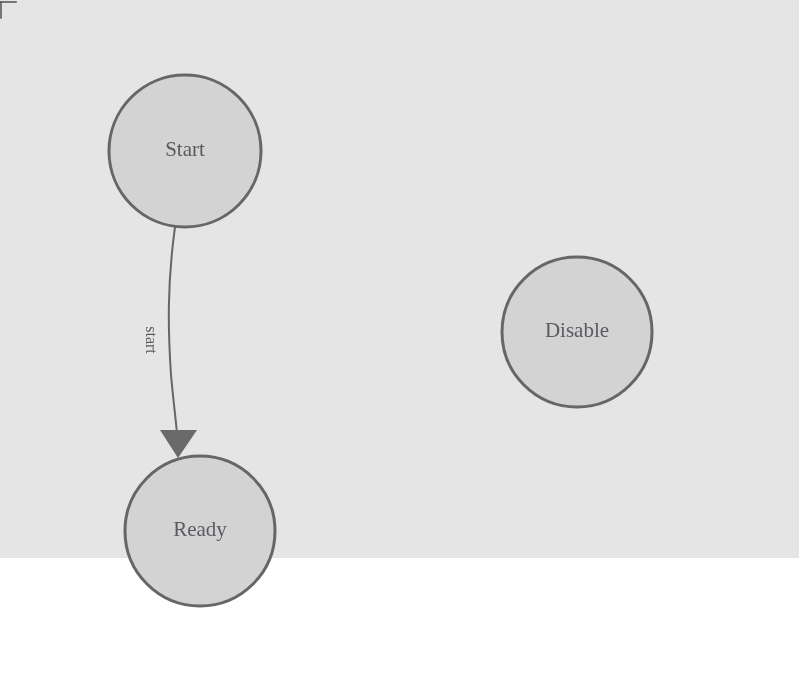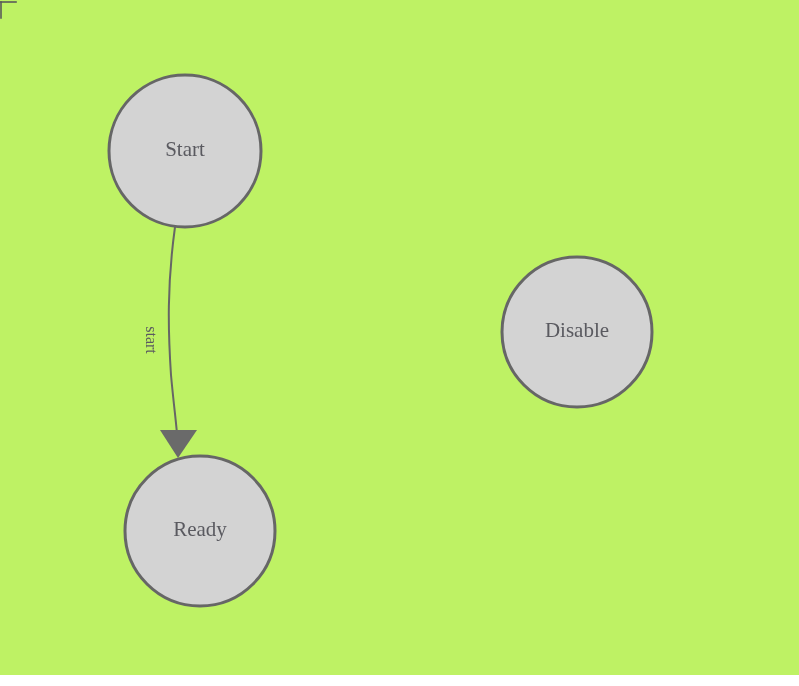--- a/index.html
+++ b/index.html
@@ -47,21 +47,21 @@
   }
   .corner-mark {
     stroke-width: 1.6;
     fill: none;
     stroke-linecap: square;
   }
 </style>
 </head>
 <body>
 
-<div id="canvas-root" style="width: 799px; height: 675px; background: #bef264;">
+<div id="canvas-root" style="width: 799px; height: 558px; background: #e5e5e5;">
   <svg id="diagram-svg" width="799" height="686" viewBox="0 0 799 686">
 
     <g>
       <path class="corner-mark" id="corner-h" d="M 0,2 L 16,2" stroke="#5a5a5a"></path>
       <path class="corner-mark" id="corner-v" d="M 1,2 L 1,18" stroke="#5a5a5a"></path>
     </g>
 
     <g>
       <path class="edge-path" id="edge0-path" d="M 175,227 C 167,285 168,330 171,375 C 174,408 177,428 178,446" stroke="#666666" stroke-width="2"></path>
       <polygon id="edge0-arrow" points="178,458 160,430 197,430" fill="#6a6a6a"></polygon>

